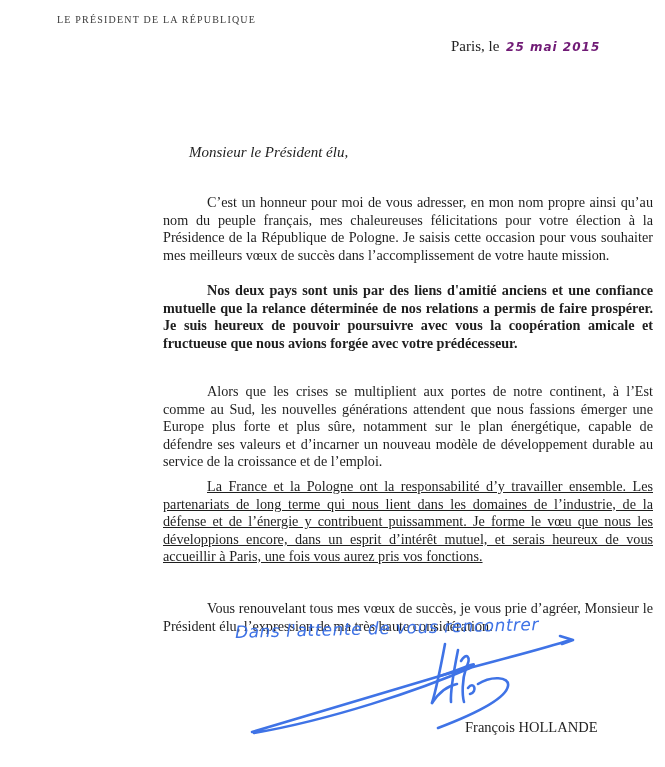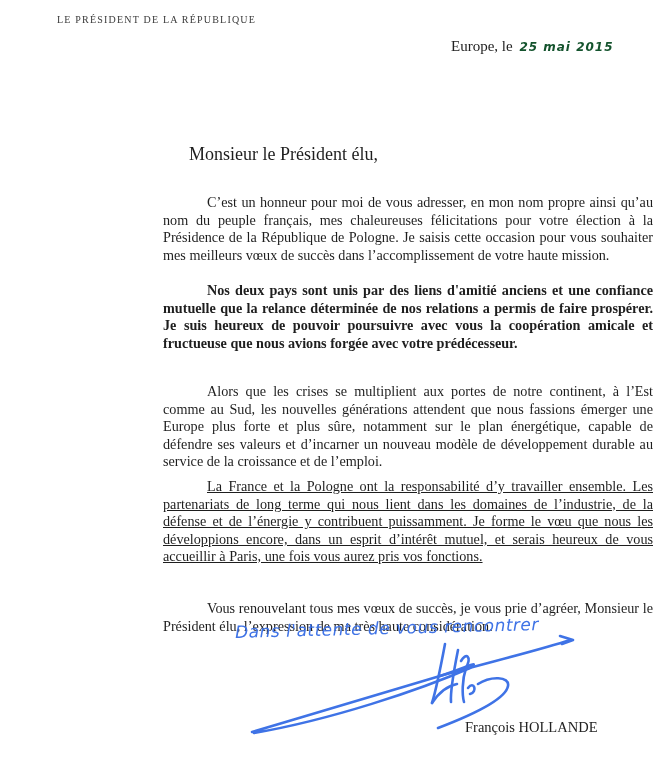--- a/index.html
+++ b/index.html
@@ -2,43 +2,43 @@
 <html><head>
   <meta charset="utf-8">
   <style>
     html, body { margin: 0; padding: 0; background: #ffffff; }
     body { width: 665px; height: 767px; position: relative; overflow: hidden;
       font-family: "Liberation Serif", "DejaVu Serif", serif; color: #1e1e1e; }
     .letterhead { position: absolute; left: 57px; top: 14px; font-size: 10px;
       letter-spacing: 1.2px; color: #3a3a3a; }
     .dateline { position: absolute; left: 451px; top: 38px; font-size: 15px; color: #222; }
     .dateline .hand { font-family: "DejaVu Sans", sans-serif; font-style: italic; font-weight: bold;
-      color: #14532d; font-size: 12px; letter-spacing: 1px; margin-left: 3px; }
-    .salutation { position: absolute; left: 189px; top: 144px; font-size: 18px; }
+      color: #701a75; font-size: 12px; letter-spacing: 1px; margin-left: 3px; }
+    .salutation { position: absolute; left: 189px; top: 144px; font-size: 15px; font-style: italic; }
     .body { position: absolute; left: 155px; width: 490px; font-size: 14.2px; line-height: 17.6px; }
     .para { position: absolute; left: 0; width: 490px; text-align: justify; text-indent: 44px; margin: 8px; }
     .para.p1 { top: 186px; }
     .para.p2 { top: 274px; font-weight: bold; }
     .para.p3 { top: 375px; }
     .para.p4 { top: 470px; text-decoration: underline; }
     .para.p5 { top: 592px; }
     .para.p5 { text-align-last: left; }
     .closing-hand { position: absolute; left: 235px; top: 618px; font-family: "DejaVu Sans", sans-serif;
       font-style: italic; color: #3f73e6; font-size: 17px; letter-spacing: 0.5px; transform: rotate(-1.5deg); }
     .signature { position: absolute; left: 0; top: 0; width: 665px; height: 767px; pointer-events: none; }
     .signatory { position: absolute; left: 437px; top: 719px; font-size: 14.5px; color: #222; margin-left: 28px; }
   </style>
 </head>
 <body>
 
 <div>
   <div class="letterhead">LE PRÉSIDENT DE LA RÉPUBLIQUE</div>
 
   <div class="dateline">
-    <span>Europe, le</span>
+    <span>Paris, le</span>
     <span class="hand">25 mai 2015</span>
   </div>
 
   <div class="salutation">Monsieur le Président élu,</div>
 
   <div class="body" style="top:0;">
     <p class="para p1">C’est un honneur pour moi de vous adresser, en mon nom propre ainsi qu’au nom du peuple français, mes chaleureuses félicitations pour votre élection à la Présidence de la République de Pologne. Je saisis cette occasion pour vous souhaiter mes meilleurs vœux de succès dans l’accomplissement de votre haute mission.</p>
     <p class="para p2">Nos deux pays sont unis par des liens d'amitié anciens et une confiance mutuelle que la relance déterminée de nos relations a permis de faire prospérer. Je suis heureux de pouvoir poursuivre avec vous la coopération amicale et fructueuse que nous avions forgée avec votre prédécesseur.</p>
     <p class="para p3">Alors que les crises se multiplient aux portes de notre continent, à l’Est comme au Sud, les nouvelles générations attendent que nous fassions émerger une Europe plus forte et plus sûre, notamment sur le plan énergétique, capable de défendre ses valeurs et d’incarner un nouveau modèle de développement durable au service de la croissance et de l’emploi.</p>
     <p class="para p4">La France et la Pologne ont la responsabilité d’y travailler ensemble. Les partenariats de long terme qui nous lient dans les domaines de l’industrie, de la défense et de l’énergie y contribuent puissamment. Je forme le vœu que nous les développions encore, dans un esprit d’intérêt mutuel, et serais heureux de vous accueillir à Paris, une fois vous aurez pris vos fonctions.</p>

